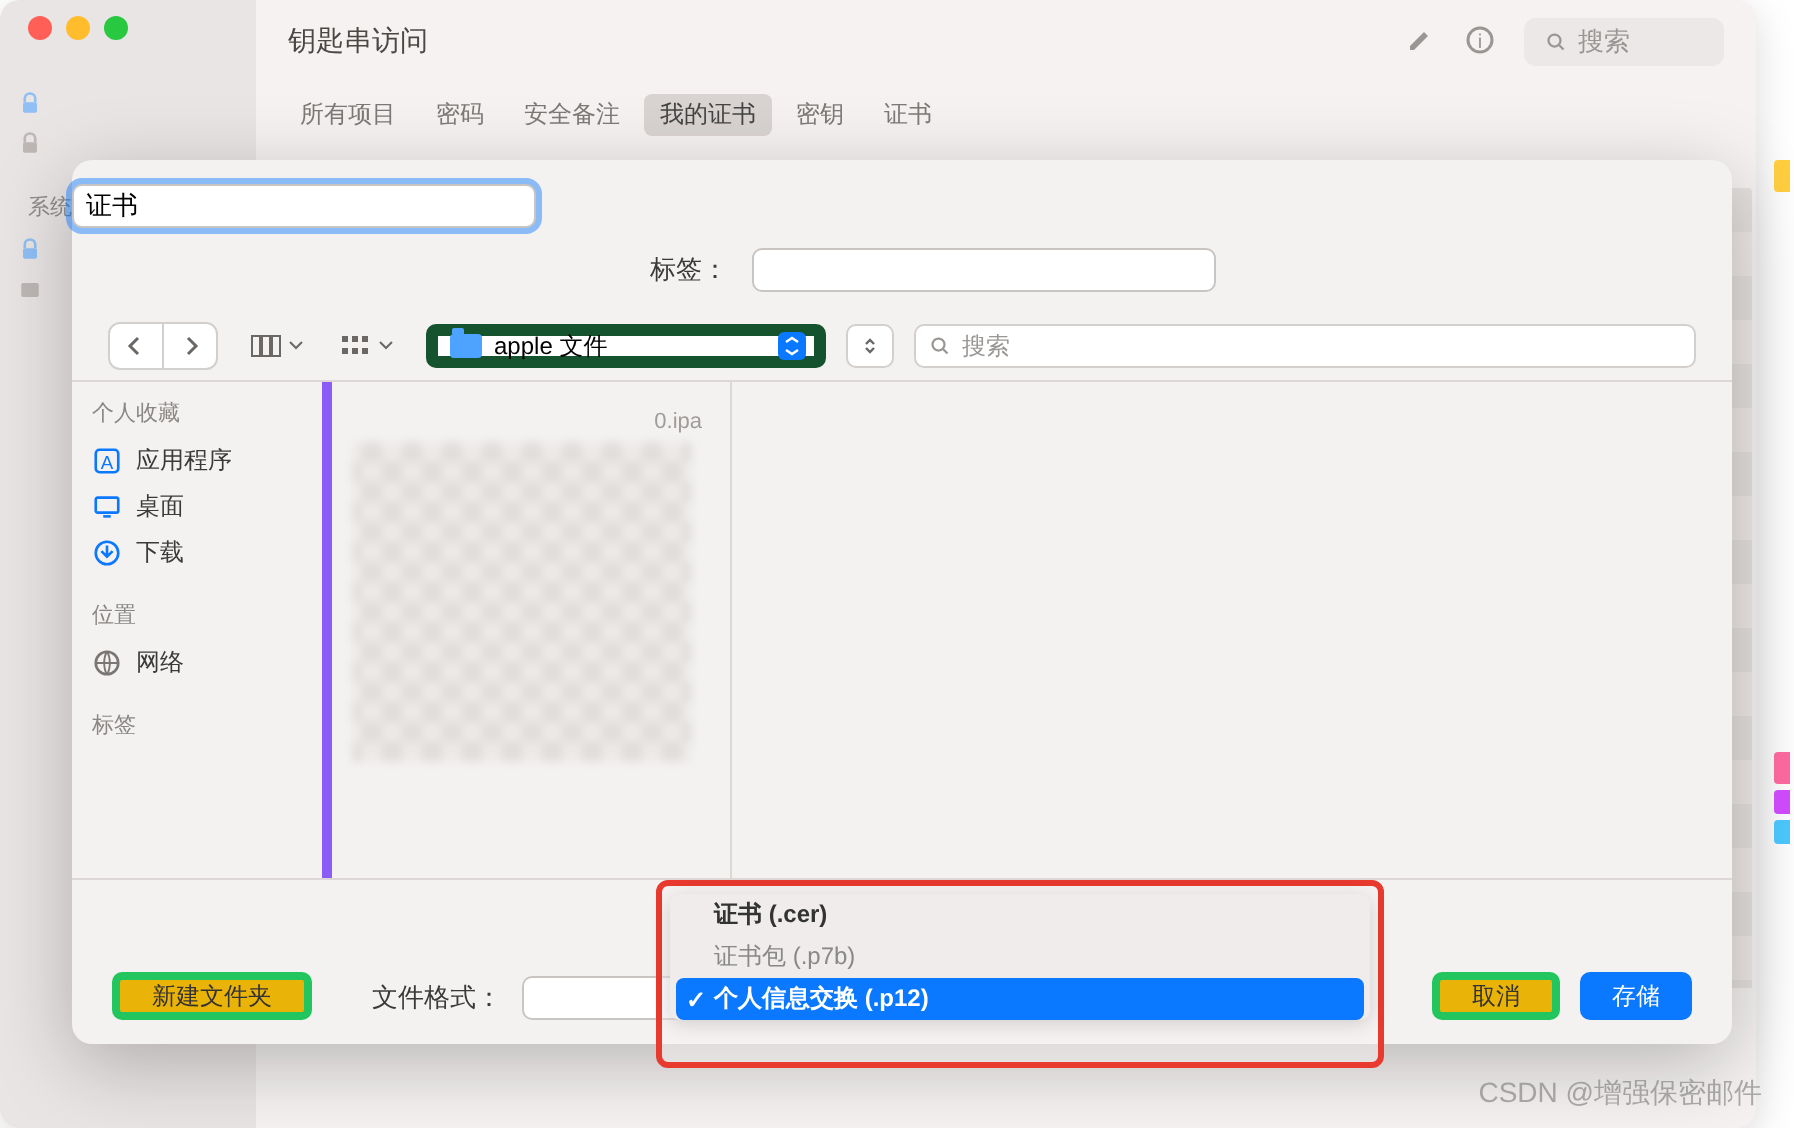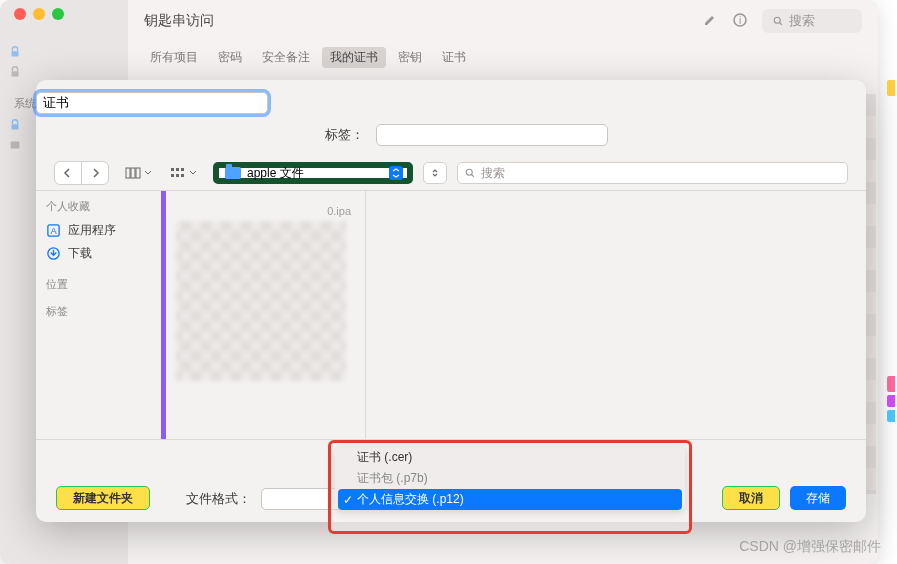--- a/index.html
+++ b/index.html
@@ -58,27 +58,27 @@
 .blurred { position: absolute; left: 10px; top: 30px; width: 170px; height: 160px; background: repeating-conic-gradient(#e8e4e2 0% 25%, #d4d0ce 0% 50%) 50% / 20px 20px; filter: blur(2px); opacity: 0.6; }
 .col2 { flex: 1; padding: 8px; position: relative; }
 
 .format-area { position: absolute; left: 150px; top: 408px; display: flex; align-items: center; }
 .format-label { font-size: 13px; color: #3a3a3a; margin-right: 10px; }
 .format-drop { width: 292px; height: 22px; background: #fff; border: 1px solid #c9c5c3; border-radius: 5px; }
 
 .dropdown { position: absolute; left: 292px; top: 360px; width: 364px; height: 94px; border: 3px solid #e83a2e; border-radius: 6px; z-index: 5; padding: 4px 0; background: rgba(245,242,241,0.5); }
 .dd-panel { margin: 0 4px; background: #efeceb; border-radius: 5px; box-shadow: 0 2px 10px rgba(0,0,0,0.15); }
 .dd-item { height: 21px; display: flex; align-items: center; padding: 0 10px 0 22px; font-size: 12px; color: #888; position: relative; }
-.dd-item.enabled { color: #333; }
+.dd-item.enabled { color: #333; font-weight: bold; }
 .dd-item.selected { background: #0a78ff; color: #fff; border-radius: 4px; margin: 0 3px; padding-left: 19px; }
 .dd-item .check { position: absolute; left: 5px; }
 
 .footer { position: absolute; left: 0; bottom: 0; width: 100%; height: 48px; display: flex; align-items: center; padding: 0 20px; }
 .btn { height: 24px; padding: 0 16px; border-radius: 5px; font-size: 12px; display: flex; align-items: center; justify-content: center; cursor: pointer; }
-.btn-default { background: #fde047; border: 1px solid #22c55e; color: #333; font-weight: bold; }
+.btn-default { background: #eab308; border: 4px solid #22c55e; color: #333; }
 .btn-primary { background: #0a78ff; color: #fff; margin-left: 10px; }
 .footer .spacer { flex: 1; }
 
 .hint-row { position: absolute; right: 2px; top: 94px; width: 12px; height: 400px; background: repeating-linear-gradient(#e5e1df 0 22px, #efe9e7 22px 44px); border-top-right-radius: 2px; }
 
 .watermark { position: absolute; right: 16px; bottom: 8px; font-size: 14px; color: rgba(120,120,120,0.6); }
 .right-stripe { position:absolute; right:0; top:80px; width:10px; height:440px; }
 .right-stripe div { width:8px; border-radius:2px 0 0 2px; margin-bottom:3px; height:16px; }
 
 svg { fill: currentColor; }
@@ -234,26 +234,40 @@
       <div class="fav-title">个人收藏</div>
       <div class="fav-item">
           <svg viewBox="0 0 16 16" style="color:#0a78ff">
             <rect x="2" y="2" width="12" height="12" rx="2" fill="none" stroke="currentColor" stroke-width="1.4"></rect>
             <text x="8" y="12" text-anchor="middle" font-size="10" fill="currentColor">A</text>
           </svg>
           <span>应用程序</span>
         </div>
       <div class="fav-item">
           <svg viewBox="0 0 16 16" style="color:#0a78ff">
+            <rect x="2" y="3" width="12" height="8" rx="1" fill="none" stroke="currentColor" stroke-width="1.4"></rect>
+            <path d="M6 13h4" stroke="currentColor" stroke-width="1.4"></path>
+          </svg>
+          <span>桌面</span>
+        </div>
+      <div class="fav-item">
+          <svg viewBox="0 0 16 16" style="color:#0a78ff">
             <circle cx="8" cy="8" r="6" fill="none" stroke="currentColor" stroke-width="1.4"></circle>
             <path d="M8 4v5M5 7l3 3 3-3" fill="none" stroke="currentColor" stroke-width="1.4"></path>
           </svg>
           <span>下载</span>
         </div>
       <div class="fav-title" style="margin-top:12px">位置</div>
+      <div class="fav-item">
+          <svg viewBox="0 0 16 16" style="color:#7a7674">
+            <circle cx="8" cy="8" r="6" fill="none" stroke="currentColor" stroke-width="1.4"></circle>
+            <path d="M2 8h12M8 2c2 3 2 9 0 12M8 2c-2 3-2 9 0 12" fill="none" stroke="currentColor" stroke-width="1"></path>
+          </svg>
+          <span>网络</span>
+        </div>
       <div class="fav-title" style="margin-top:12px">标签</div>
     </div>
     <div class="col1">
       <span class="file-label">0.ipa</span>
       <div class="blurred"></div>
     </div>
     <div class="col2"></div>
   </div>
 
   <div class="format-area">

